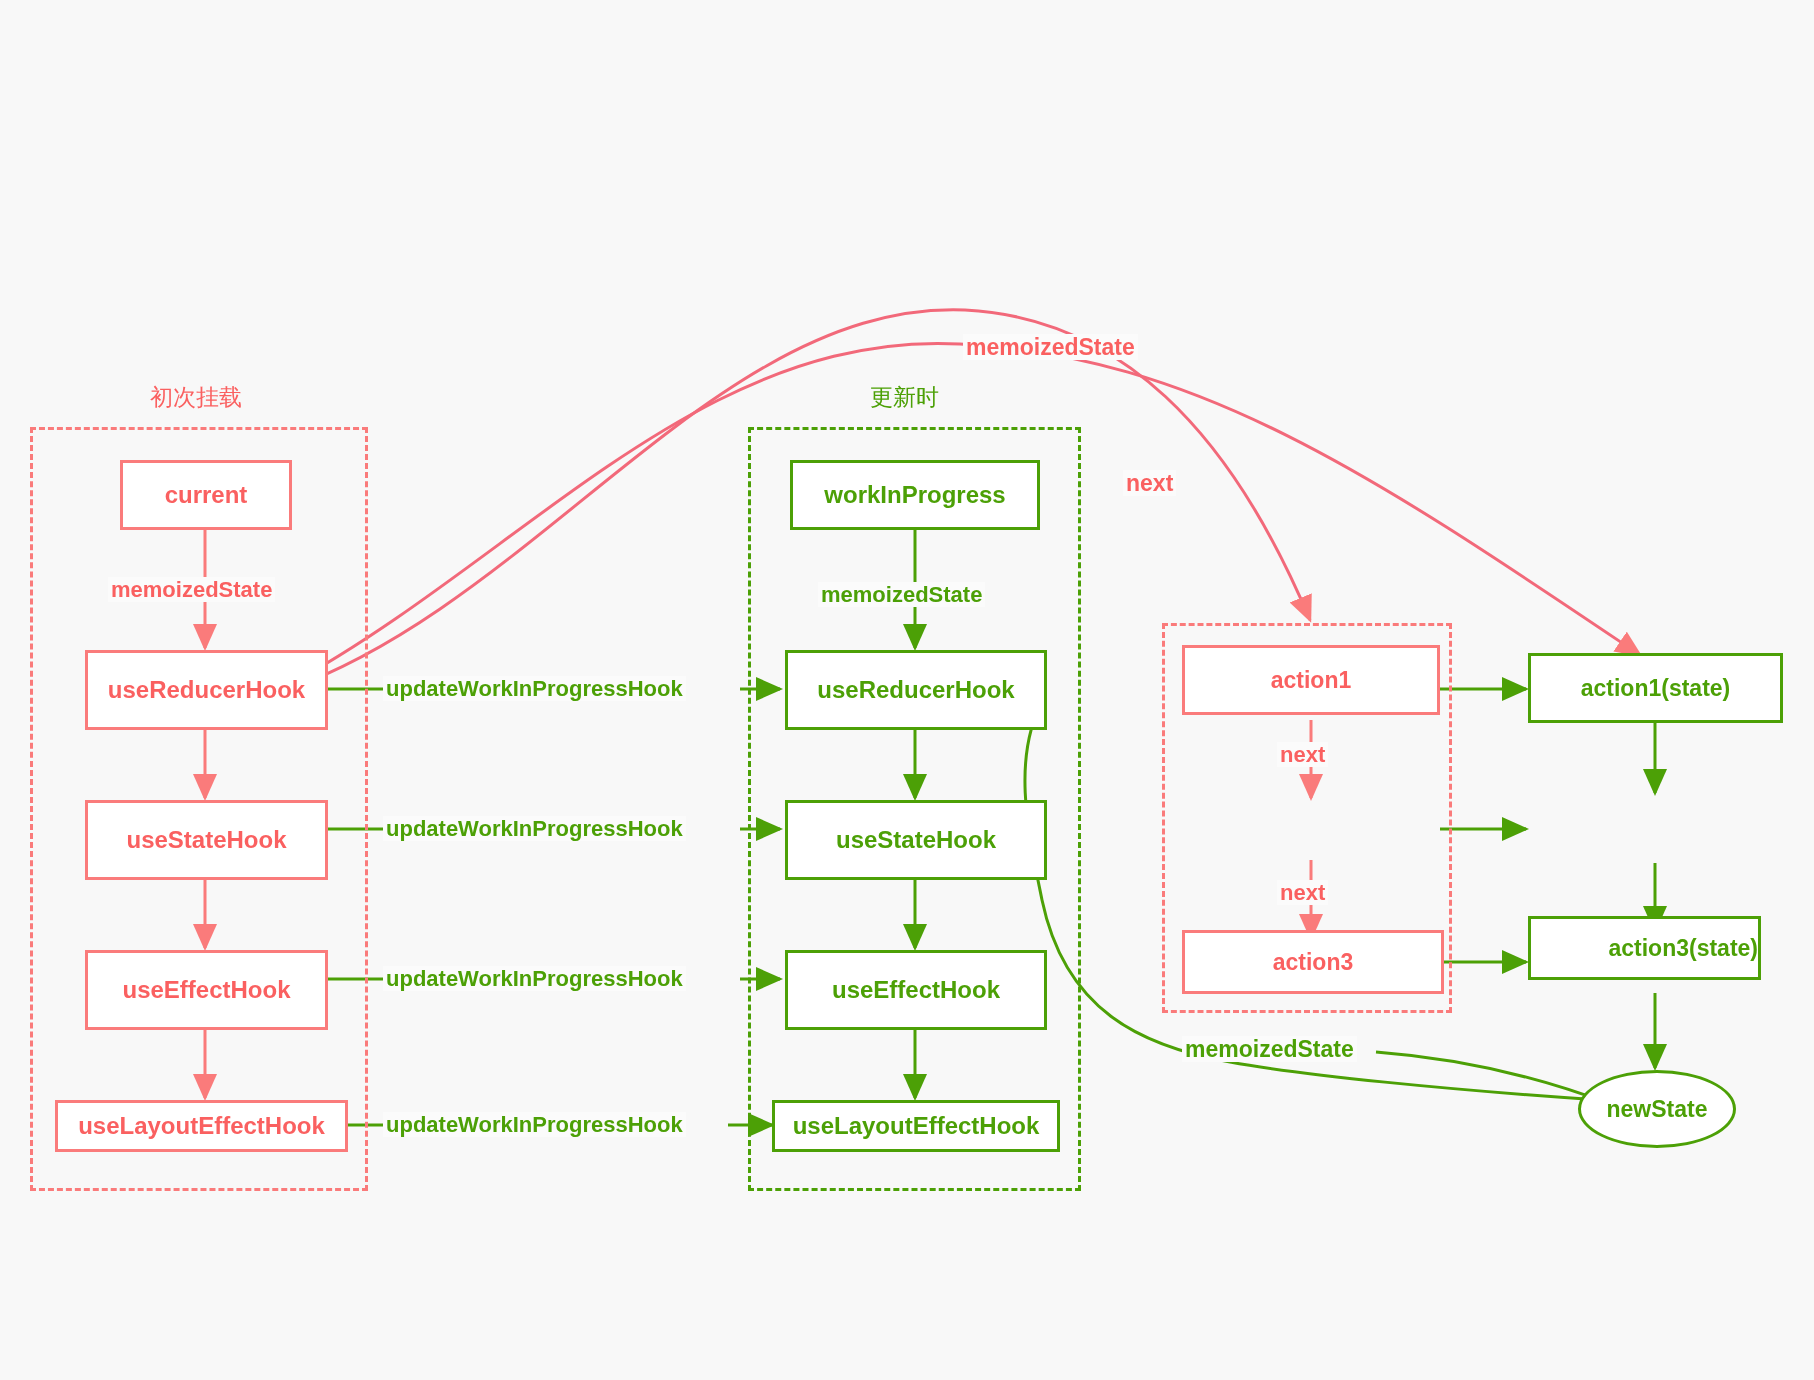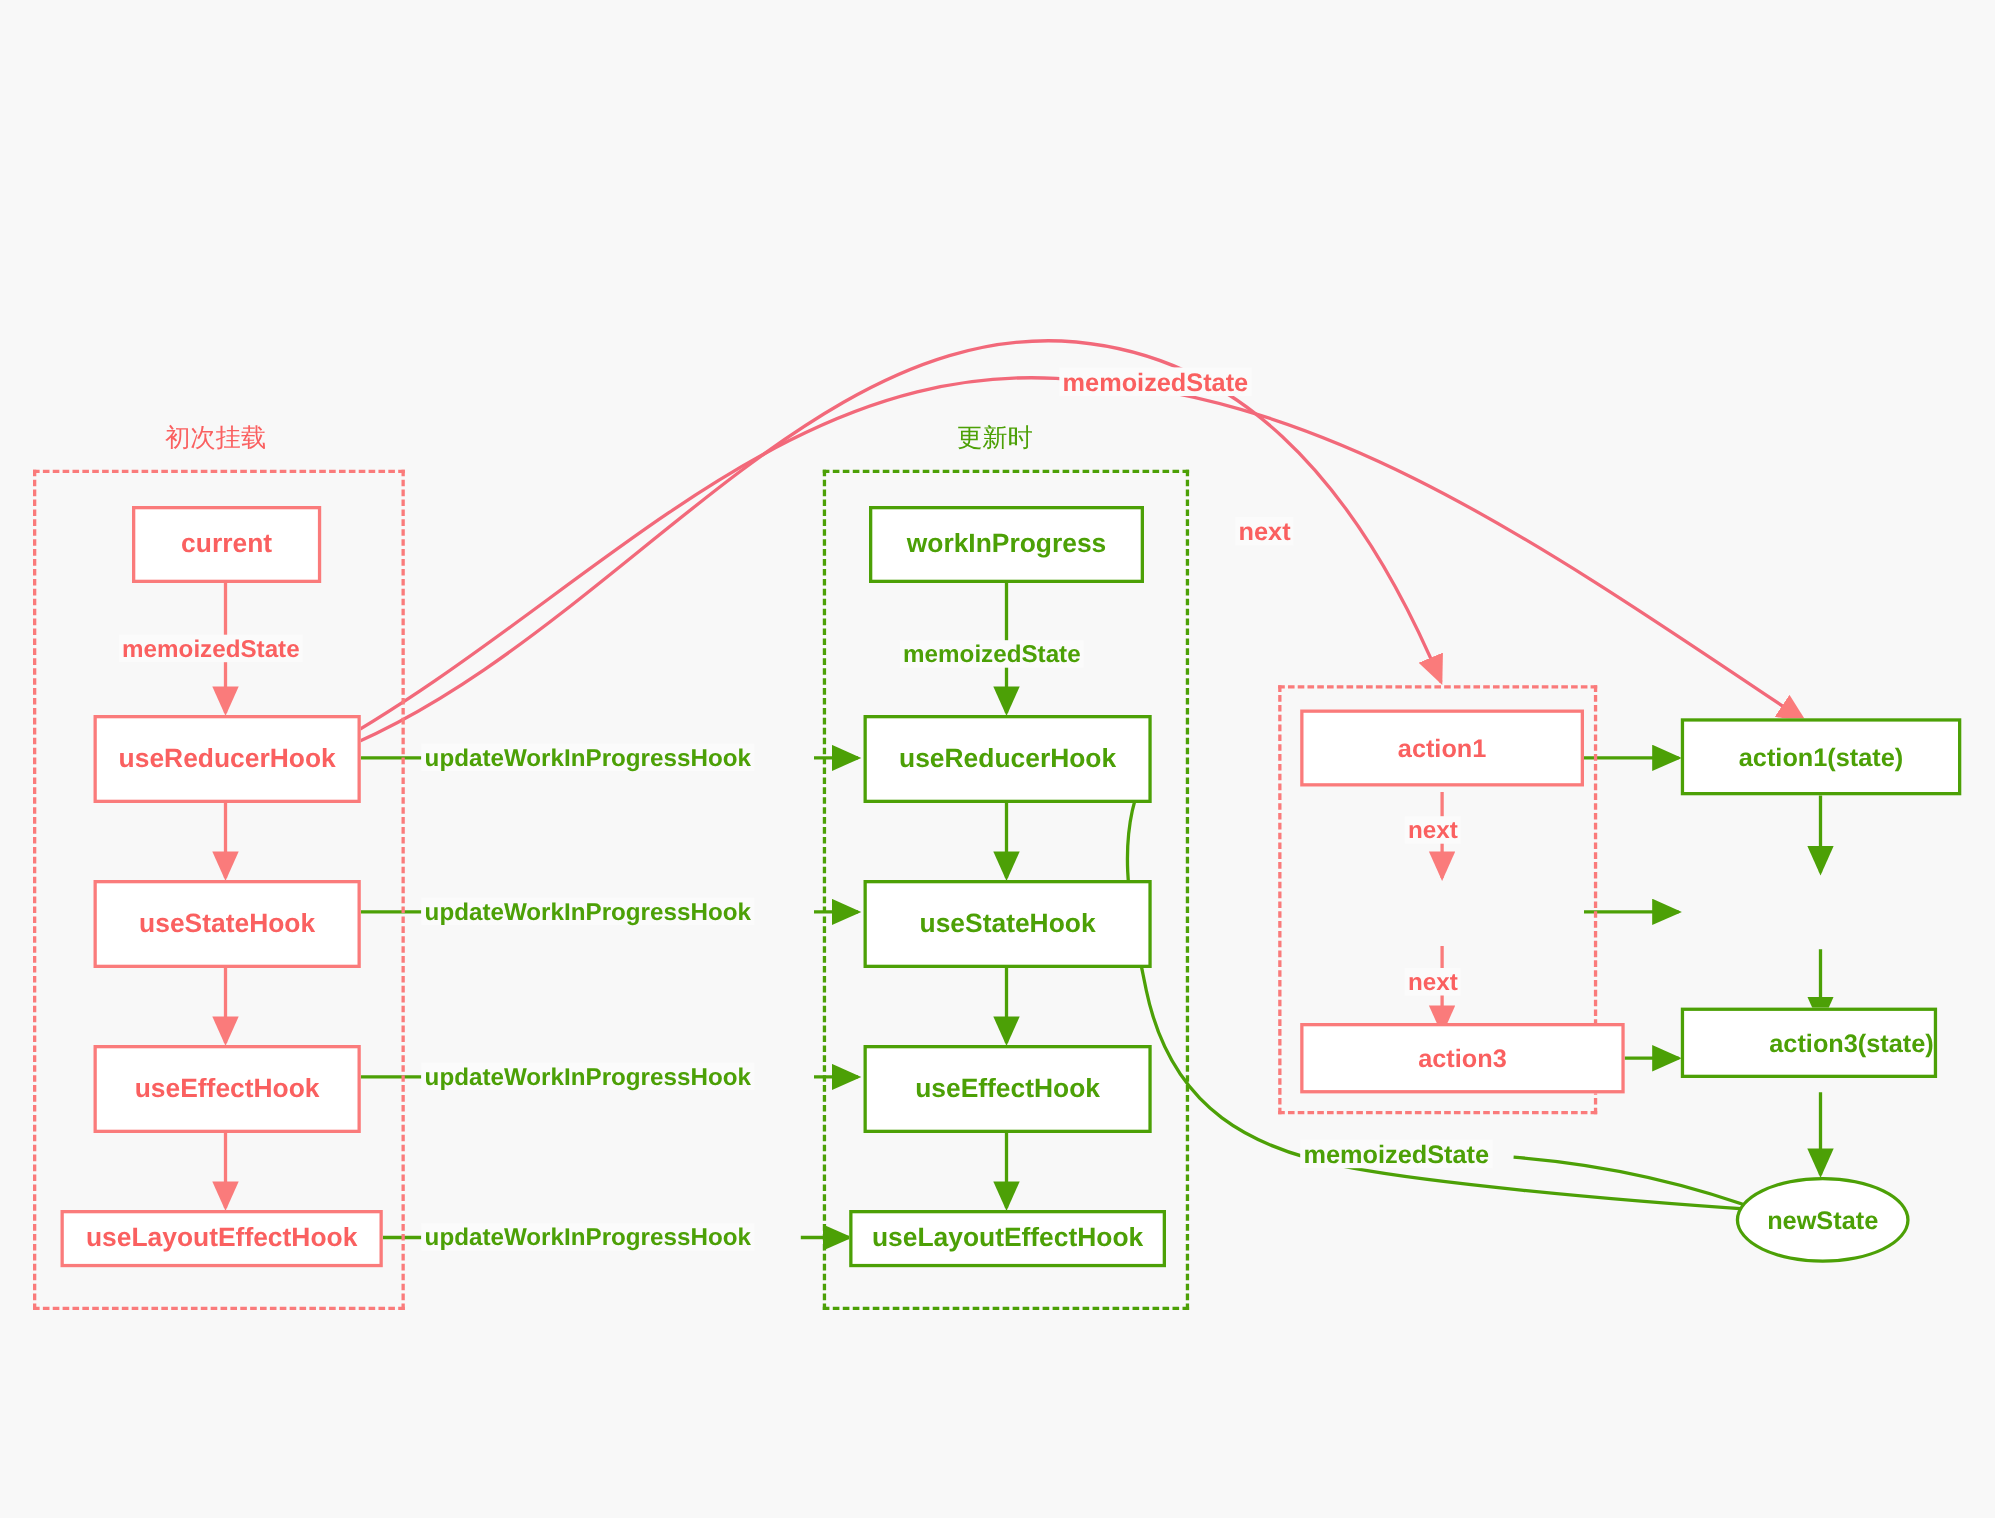--- a/index.html
+++ b/index.html
@@ -200,21 +200,21 @@
   <div class="elabel green" style="left:383px; top:966px;">updateWorkInProgressHook</div>
   <div class="elabel green" style="left:383px; top:1112px;">updateWorkInProgressHook</div>
 
   <div class="group red" style="left:1162px; top:623px; width:290px; height:390px;"></div>
 
   <div class="node red" style="left:1182px; top:645px; width:258px; height:70px; font-size:23px;">
     <span>action1</span>
   </div>
   <div class="elabel red" style="left:1277px; top:742px;">next</div>
   <div class="elabel red" style="left:1277px; top:880px;">next</div>
-  <div class="node red" style="left:1182px; top:930px; width:295px; height:64px; font-size:23px;">
+  <div class="node red" style="left:1182px; top:930px; width:262px; height:64px; font-size:23px;">
     <span>action3</span>
   </div>
 
   <div class="node green" style="left:1528px; top:653px; width:255px; height:70px; font-size:23px;">
     <span>action1(state)</span>
   </div>
   <div class="node green" style="left:1528px; top:916px; width:233px; height:64px; font-size:23px;justify-content:flex-end;">
     <span>action3(state)</span>
   </div>
 

